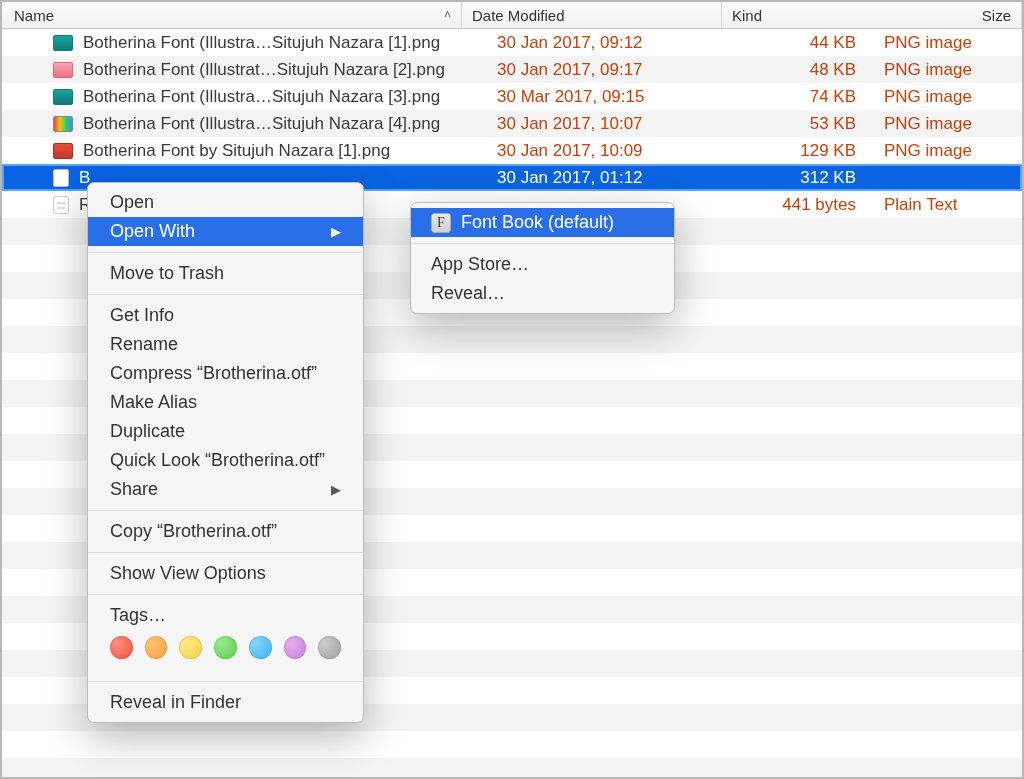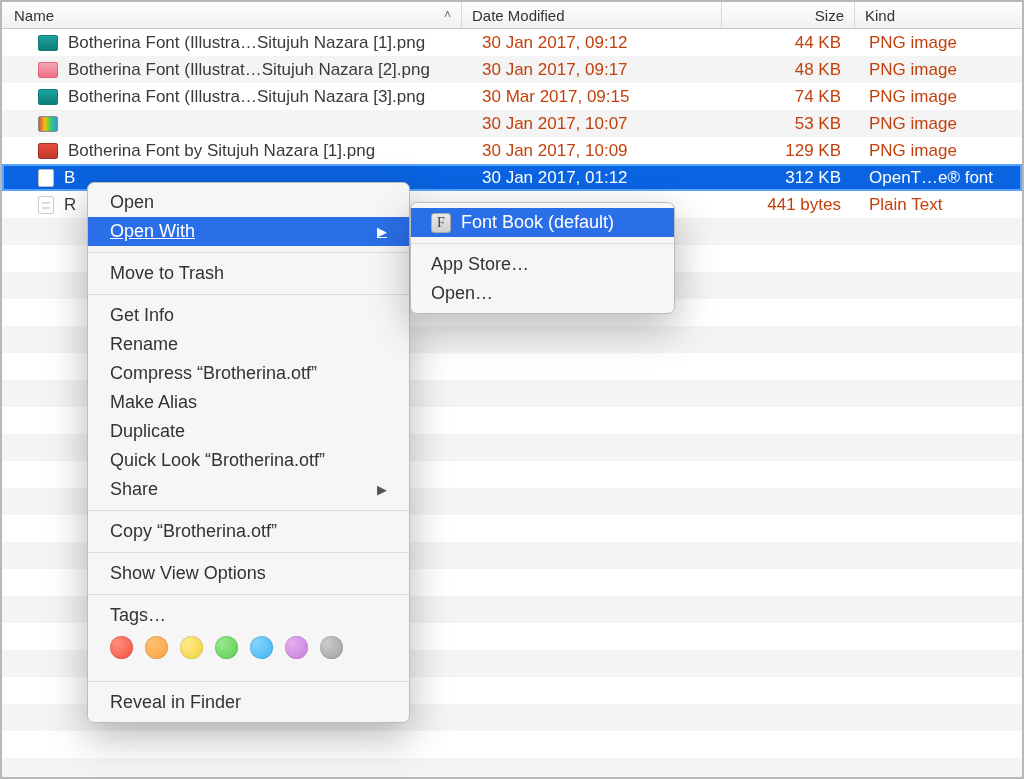--- a/index.html
+++ b/index.html
@@ -44,21 +44,21 @@
     white-space: nowrap;
     overflow: hidden;
   }
   .row.selected {
     background: #0a64e1;
     color: #fff;
     outline: 2px solid #58a3ff;
     outline-offset: -2px;
   }
   .dim { color: #c2410c; }
-  .c-name { flex: 0 0 460px; display: flex; align-items: center; padding-left: 36px; overflow: hidden; }
+  .c-name { flex: 0 0 460px; display: flex; align-items: center; padding-left: 36px; overflow: hidden; margin-left: 15px; }
   .c-date { flex: 0 0 260px; padding-left: 20px; }
   .c-size { flex: 0 0 133px; text-align: right; padding-right: 14px; }
   .c-kind { flex: 1 1 auto; padding-left: 14px; overflow: hidden; text-overflow: ellipsis; }
 
   .icon {
     width: 20px; height: 16px;
     margin-right: 10px;
     border-radius: 2px;
     flex-shrink: 0;
   }
@@ -92,39 +92,38 @@
       #f4f4f4 27px, #f4f4f4 54px
     );
     z-index: -1;
   }
 
   
   .ctx {
     position: absolute;
     left: 85px;
     top: 180px;
-    width: 323px;
+    width: 277px;
     background: #f6f6f6;
     border: 1px solid #bcbcbc;
     border-radius: 7px;
     box-shadow: 0 14px 40px rgba(0,0,0,0.28);
     padding: 5px 0;
     font-size: 18px;
     color: #333;
   }
   .ctx-item {
     padding: 4px 22px;
     display: flex;
     align-items: center;
     position: relative;
   }
   .ctx-item.highlight {
     background: #2a6fe8;
     color: #fff;
-    text-decoration: underline;
   }
   .ctx-sep { height: 1px; background: #dcdcdc; margin: 6px 0; }
   .ctx-arrow {
     margin-left: auto;
     font-size: 13px;
   }
   .tag-row { display:flex; gap:12px; padding:6px 22px 16px; }
   .tag-dot {
     width: 23px; height: 23px; border-radius: 50%;
     box-shadow: inset 0 0 2px rgba(0,0,0,0.25);
@@ -169,26 +168,26 @@
 <div class="zebra"></div>
 
 <div class="header">
   <div class="hcol name">
     <span>Name</span>
     <span class="sort-caret">˄</span>
   </div>
   <div class="hcol date">
     <span>Date Modified</span>
   </div>
+  <div class="hcol kind">
+    <span>Kind</span>
+  </div>
   <div class="hcol size">
     <span>Size</span>
   </div>
-  <div class="hcol kind">
-    <span>Kind</span>
-  </div>
 </div>
 
 <div class="rows" id="rows">
     <div class="row">
       <div class="c-name">
         <span class="icon png-teal"></span>
         <span class="fname">Botherina Font (Illustra…Situjuh Nazara [1].png</span>
       </div>
       <div class="c-date dim">30 Jan 2017, 09:12</div>
       <div class="c-size dim">44 KB</div>
@@ -208,20 +207,21 @@
         <span class="icon png-teal"></span>
         <span class="fname">Botherina Font (Illustra…Situjuh Nazara [3].png</span>
       </div>
       <div class="c-date dim">30 Mar 2017, 09:15</div>
       <div class="c-size dim">74 KB</div>
       <div class="c-kind dim">PNG image</div>
     </div>
     <div class="row">
       <div class="c-name">
         <span class="icon png-rainbow"></span>
+        <span class="fname">Botherina Font (Illustra…Situjuh Nazara [4].png</span>
       </div>
       <div class="c-date dim">30 Jan 2017, 10:07</div>
       <div class="c-size dim">53 KB</div>
       <div class="c-kind dim">PNG image</div>
     </div>
     <div class="row">
       <div class="c-name">
         <span class="icon png-red"></span>
         <span class="fname">Botherina Font by Situjuh Nazara [1].png</span>
       </div>
@@ -229,21 +229,20 @@
       <div class="c-size dim">129 KB</div>
       <div class="c-kind dim">PNG image</div>
     </div>
     <div class="row selected">
       <div class="c-name">
         <span class="icon otf"></span>
         <span class="fname">B</span>
       </div>
       <div class="c-date">30 Jan 2017, 01:12</div>
       <div class="c-size">312 KB</div>
-      <div class="c-kind">OpenT…e® font</div>
     </div>
     <div class="row">
       <div class="c-name">
         <span class="icon txt"></span>
         <span class="fname">R</span>
       </div>
       <div class="c-date dim"></div>
       <div class="c-size dim">441 bytes</div>
       <div class="c-kind dim">Plain Text</div>
     </div>
@@ -314,15 +313,15 @@
 <div class="sub">
   <div class="sub-item highlight">
     <span class="sub-icon">F</span>
     <span>Font Book (default)</span>
   </div>
   <div class="ctx-sep"></div>
   <div class="sub-item">
       <span>App Store…</span>
     </div>
   <div class="sub-item">
-      <span>Open…</span>
+      <span>Reveal…</span>
     </div>
 </div>
 
 </body></html>

